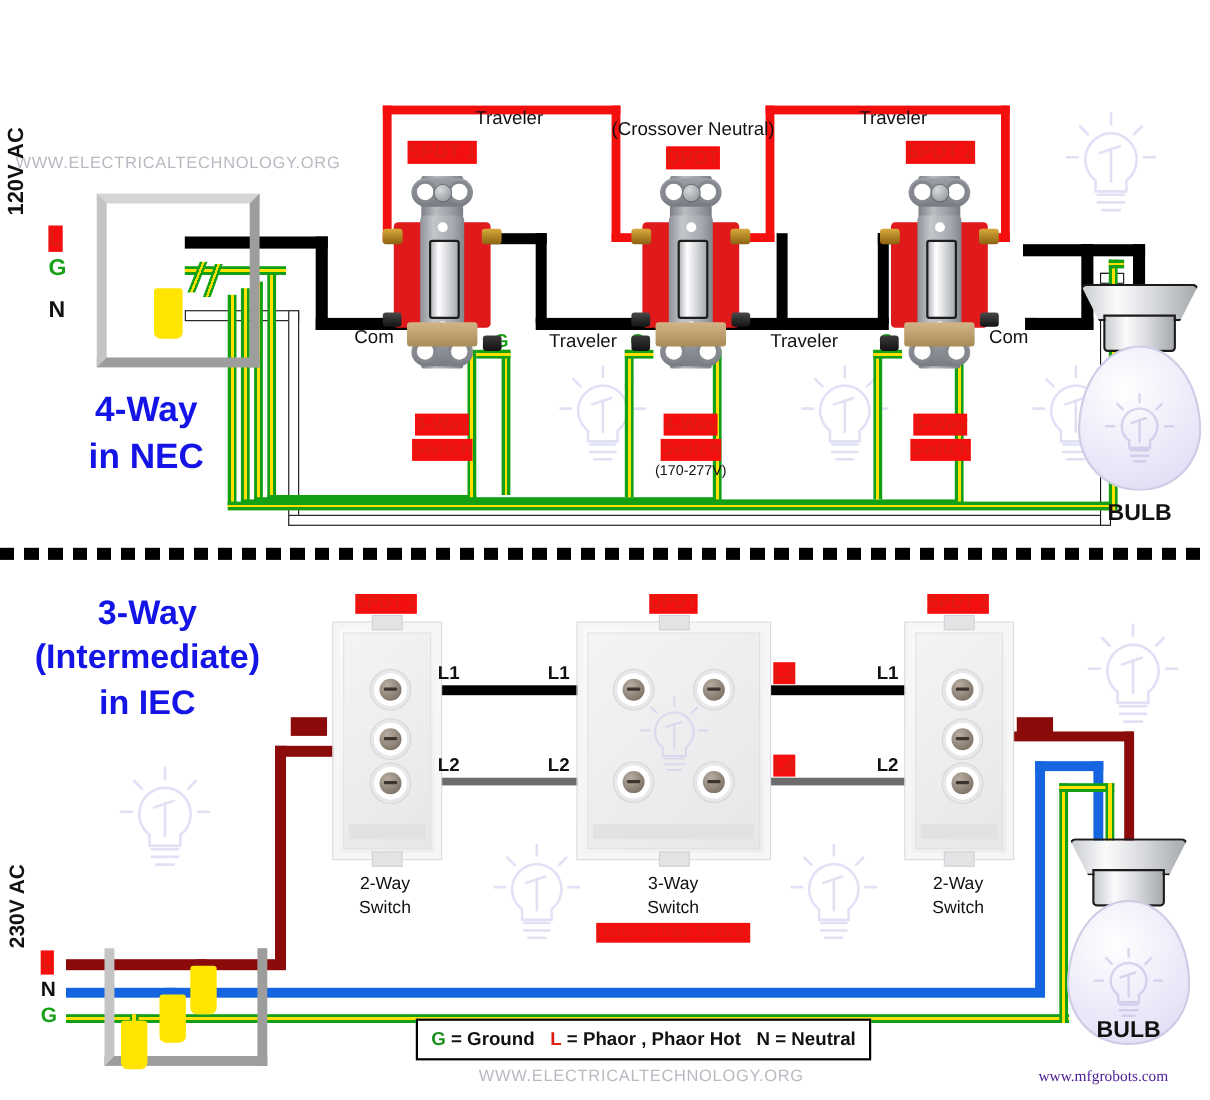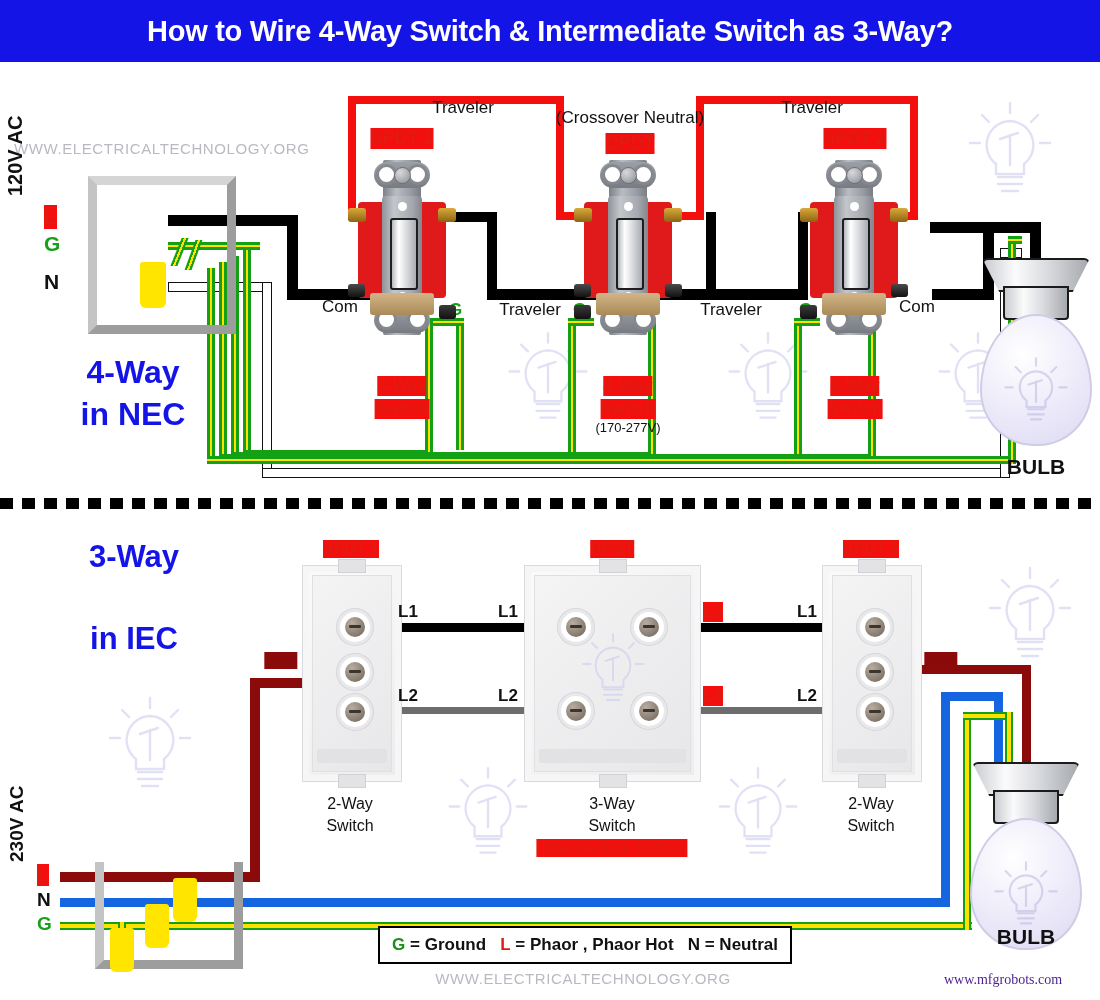--- a/index.html
+++ b/index.html
@@ -116,23 +116,20 @@
   #legend-box{position:absolute;left:378px;top:926px;width:410px;height:34px;
      border:2px solid #000;background:#fff;display:flex;align-items:center;
      justify-content:center;font-size:17px;font-weight:bold;color:#111;}
   #legend-box span{white-space:pre;}
 </style>
 </head>
 <body>
 
 <div class="stage">
 
-  <div class="abs" id="title-bar">
-    <div id="title-text">How to Wire 4-Way Switch &amp; Intermediate Switch as 3-Way?</div>
-  </div>
 
   <div class="t wm" style="left:14px;top:140px;">WWW.ELECTRICALTECHNOLOGY.ORG</div>
 
   <svg class="wbulb" style="left:960px;top:95px;" width="100" height="120" viewBox="0 0 100 120">
     <g fill="none" stroke="#c9c9ee" stroke-width="2.4" stroke-linecap="round">
       <path d="M50 26 a24 24 0 0 1 14 43 l0 10 -28 0 0-10 a24 24 0 0 1 14 -43z"></path>
       <path d="M38 82 h24 M38 89 h24 M42 96 h16"></path>
       <path d="M50 8 v10 M22 20 l7 7 M78 20 l-7 7 M10 48 h10 M80 48 h10"></path>
       <path d="M40 44 l18 -6 M50 40 v30"></path>
     </g>
@@ -383,20 +380,21 @@
   <svg class="wbulb" style="left:710px;top:760px;" width="96" height="116" viewBox="0 0 100 120">
     <g fill="none" stroke="#c9c9ee" stroke-width="2.4" stroke-linecap="round">
       <path d="M50 26 a24 24 0 0 1 14 43 l0 10 -28 0 0-10 a24 24 0 0 1 14 -43z"></path>
       <path d="M38 82 h24 M38 89 h24 M42 96 h16"></path>
       <path d="M50 8 v10 M22 20 l7 7 M78 20 l-7 7 M10 48 h10 M80 48 h10"></path>
       <path d="M40 44 l18 -6 M50 40 v30"></path>
     </g>
   </svg>
 
   <div class="t hdr-blue" style="left:134px;top:538px;font-size:31px;">3-Way</div>
+  <div class="t hdr-blue" style="left:134px;top:578px;font-size:31px;">(Intermediate)</div>
   <div class="t hdr-blue" style="left:134px;top:620px;font-size:31px;text-align:center;">in IEC</div>
 
   <div class="w dkred" style="left:60px;top:872px;width:200px;height:10px;"></div>
   <div class="w dkred" style="left:178px;top:872px;width:10px;height:14px;"></div>
   <div class="w dkred" style="left:250px;top:678px;width:10px;height:202px;"></div>
   <div class="w dkred" style="left:250px;top:678px;width:110px;height:10px;"></div>
 
   <div class="w blk" style="left:352px;top:623px;width:228px;height:9px;"></div>
 
   <div class="w blk" style="left:650px;top:623px;width:232px;height:9px;"></div>
@@ -466,21 +464,21 @@
       </g>
     </svg>
   </div>
   <div class="t red ctr" style="left:612px;top:540px;font-size:16px;font-weight:bold;">DPDT</div>
   <div class="t black" style="left:498px;top:602px;font-size:17px;font-weight:bold;">L1</div>
   <div class="t black" style="left:498px;top:686px;font-size:17px;font-weight:bold;">L2</div>
   <div class="t red" style="left:703px;top:602px;font-size:17px;font-weight:bold;">L3</div>
   <div class="t red" style="left:703px;top:686px;font-size:17px;font-weight:bold;">L4</div>
   <div class="t black ctr" style="left:612px;top:795px;font-size:16px;">3-Way</div>
   <div class="t black ctr" style="left:612px;top:817px;font-size:16px;">Switch</div>
-  <div class="t red ctr" style="left:612px;top:839px;font-size:16px;">(Intermediate Switch)</div>
+  <div class="t red ctr" style="left:612px;top:839px;font-size:16px;font-family:Liberation Serif, serif;">(Intermediate Switch)</div>
 
   <div class="iswitch" style="left:822px;top:565px;width:98px;height:215px;">
     <div class="is-tab" style="top:-7px;"></div>
     <div class="is-tab" style="bottom:-7px;"></div>
     <div class="is-inner"></div>
     <div class="is-band" style="bottom:18px;"></div>
     <div class="is-term" style="left:34px;top:43px;"></div>
     <div class="is-term" style="left:34px;top:88px;"></div>
     <div class="is-term" style="left:34px;top:128px;"></div>
   </div>

